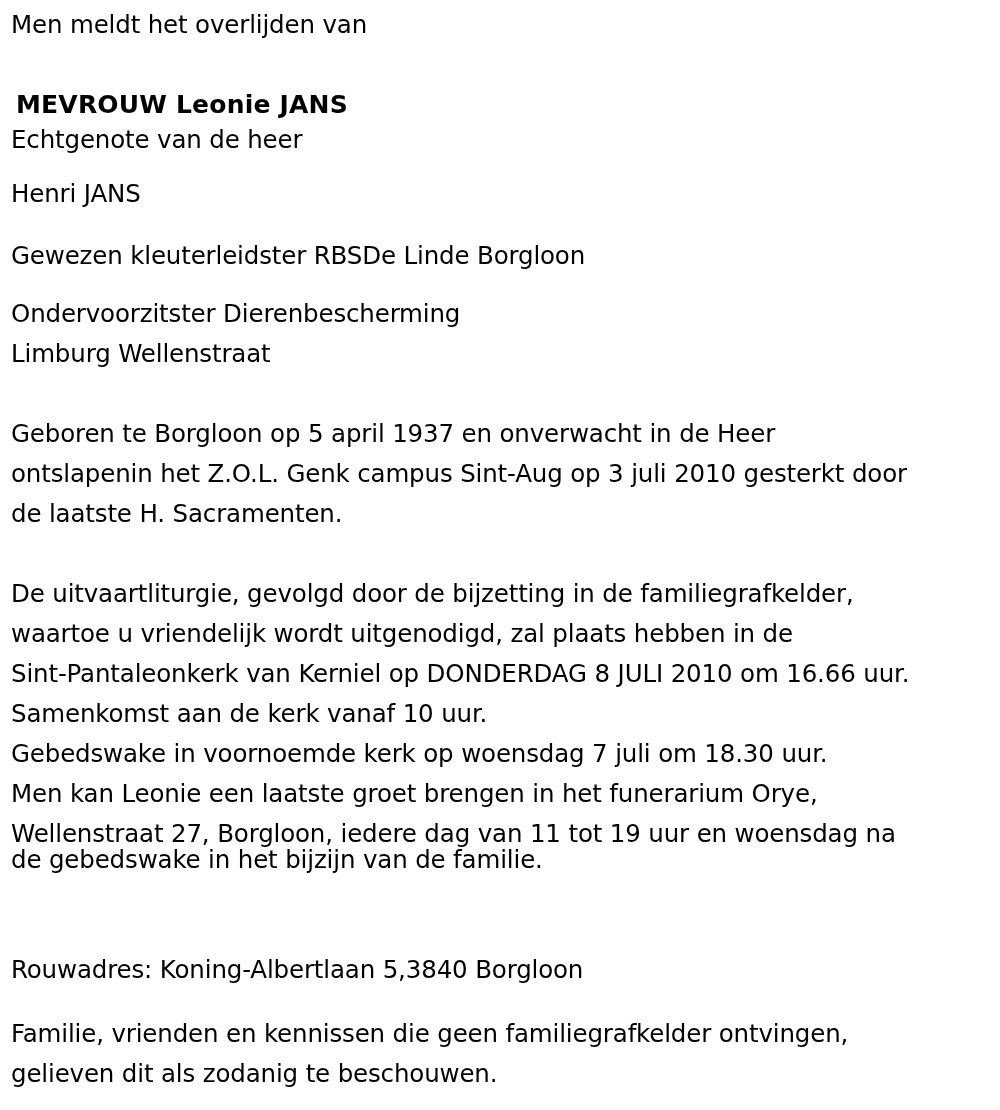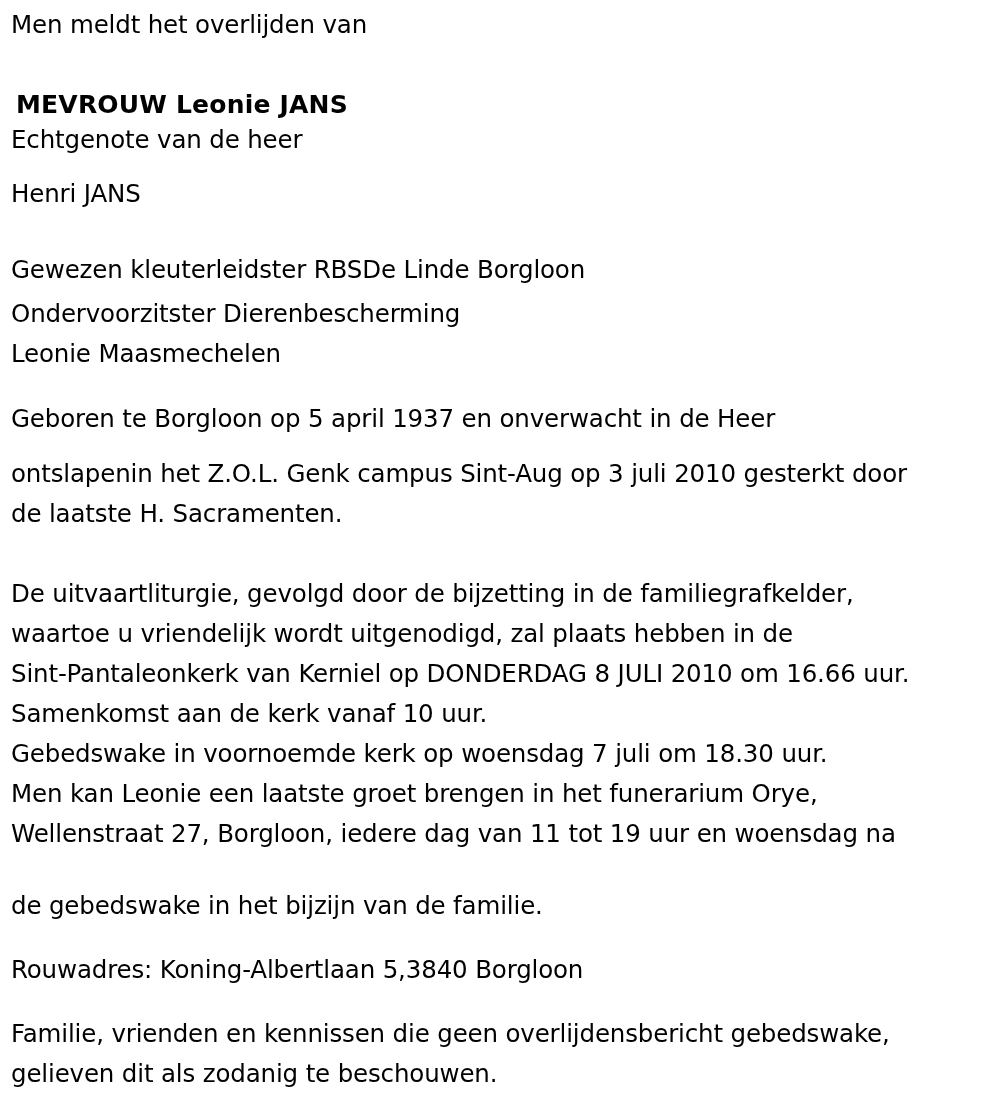--- a/index.html
+++ b/index.html
@@ -41,34 +41,34 @@
 <body>
 
 <div class="page">
   <div class="line" style="top:5px">Men meldt het overlijden van</div>
 
   <div class="title" style="top:83px">MEVROUW Leonie JANS</div>
 
   <div class="line" style="top:120px">Echtgenote van de heer</div>
   <div class="line" style="top:174px">Henri JANS</div>
 
-  <div class="line" style="top:250px">Gewezen kleuterleidster RBSDe Linde Borgloon</div>
+  <div class="line" style="top:236px">Gewezen kleuterleidster RBSDe Linde Borgloon</div>
   <div class="line" style="top:294px">Ondervoorzitster Dierenbescherming</div>
-  <div class="line" style="top:334px">Leonie Maasmechelen</div>
+  <div class="line" style="top:334px">Limburg Wellenstraat</div>
 
-  <div class="line" style="top:399px">Geboren te Borgloon op 5 april 1937 en onverwacht in de Heer</div>
+  <div class="line" style="top:414px">Geboren te Borgloon op 5 april 1937 en onverwacht in de Heer</div>
   <div class="line" style="top:454px">ontslapenin het Z.O.L. Genk campus Sint-Aug op 3 juli 2010 gesterkt door</div>
   <div class="line" style="top:494px">de laatste H. Sacramenten.</div>
 
   <div class="line" style="top:574px">De uitvaartliturgie, gevolgd door de bijzetting in de familiegrafkelder,</div>
   <div class="line" style="top:614px">waartoe u vriendelijk wordt uitgenodigd, zal plaats hebben in de</div>
   <div class="line" style="top:654px">Sint-Pantaleonkerk van Kerniel op DONDERDAG 8 JULI 2010 om 16.66 uur.</div>
   <div class="line" style="top:694px">Samenkomst aan de kerk vanaf 10 uur.</div>
   <div class="line" style="top:734px">Gebedswake in voornoemde kerk op woensdag 7 juli om 18.30 uur.</div>
   <div class="line" style="top:774px">Men kan Leonie een laatste groet brengen in het funerarium Orye,</div>
   <div class="line" style="top:814px">Wellenstraat 27, Borgloon, iedere dag van 11 tot 19 uur en woensdag na</div>
-  <div class="line" style="top:886px">de gebedswake in het bijzijn van de familie.</div>
+  <div class="line" style="top:840px">de gebedswake in het bijzijn van de familie.</div>
 
   <div class="line" style="top:950px">Rouwadres: Koning-Albertlaan 5,3840 Borgloon</div>
 
-  <div class="line" style="top:1014px">Familie, vrienden en kennissen die geen overlijdensbericht gebedswake,</div>
+  <div class="line" style="top:1014px">Familie, vrienden en kennissen die geen familiegrafkelder ontvingen,</div>
   <div class="line" style="top:1054px">gelieven dit als zodanig te beschouwen.</div>
 </div>
 
 </body></html>

